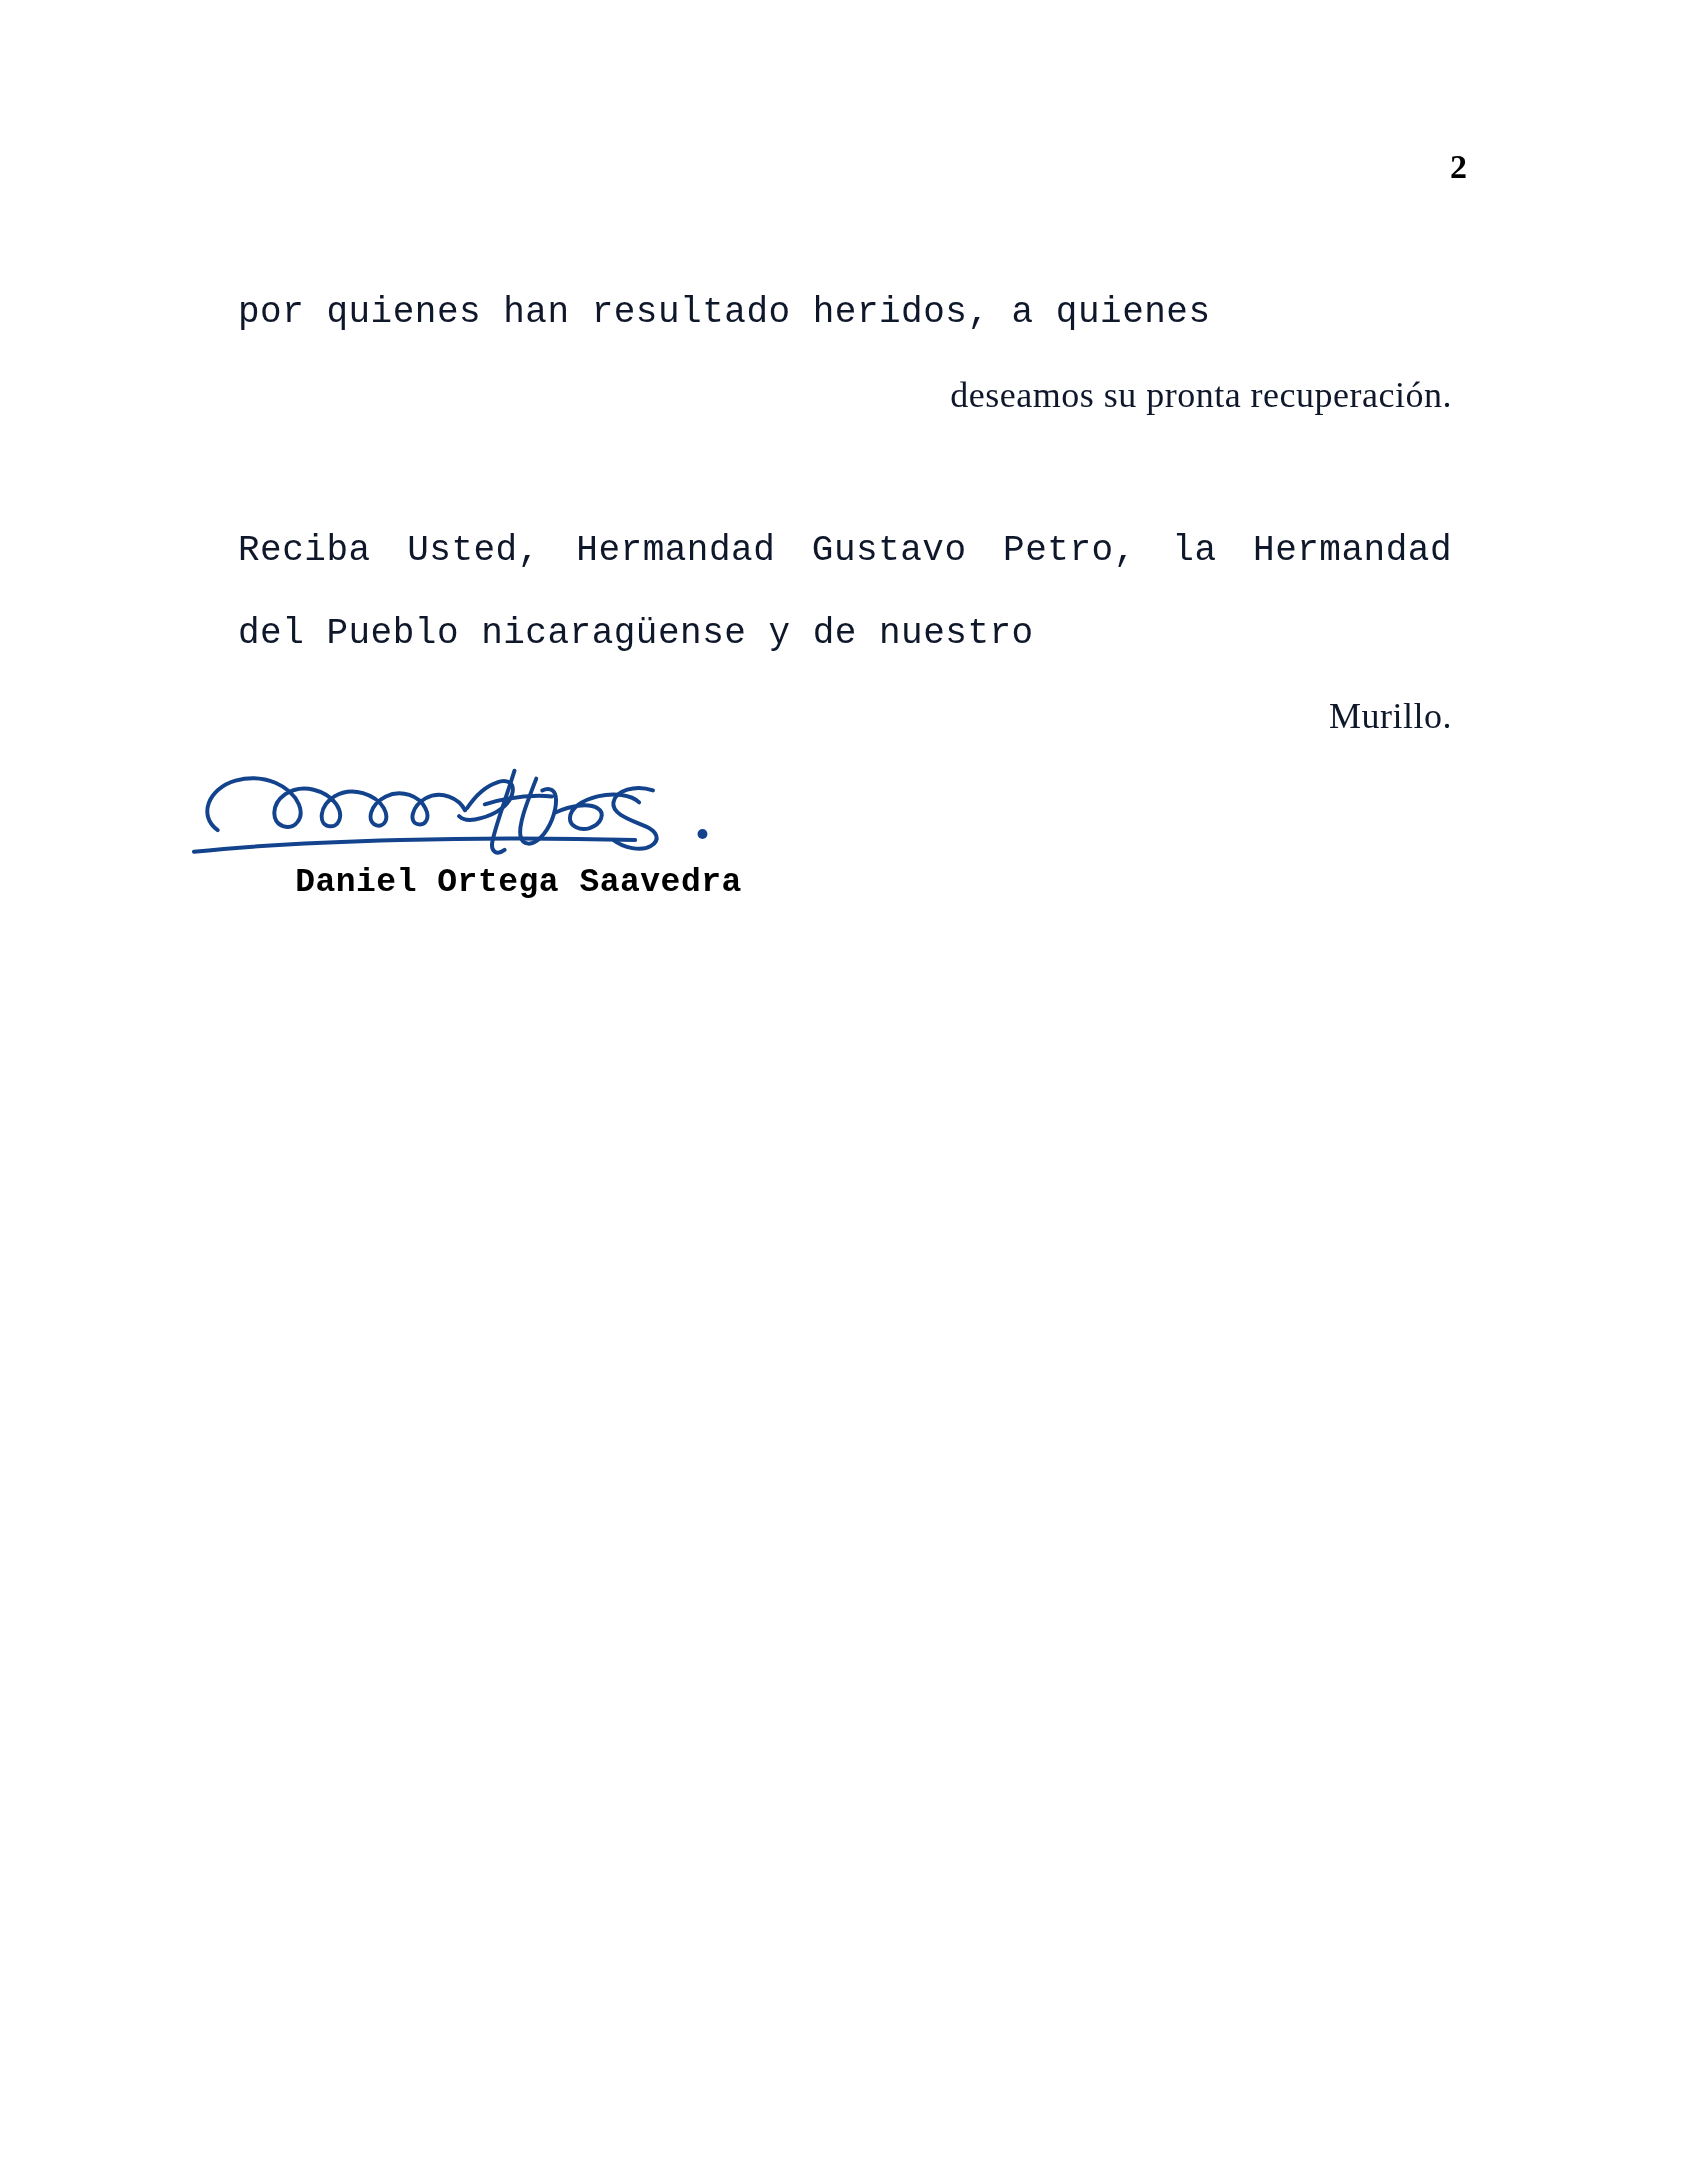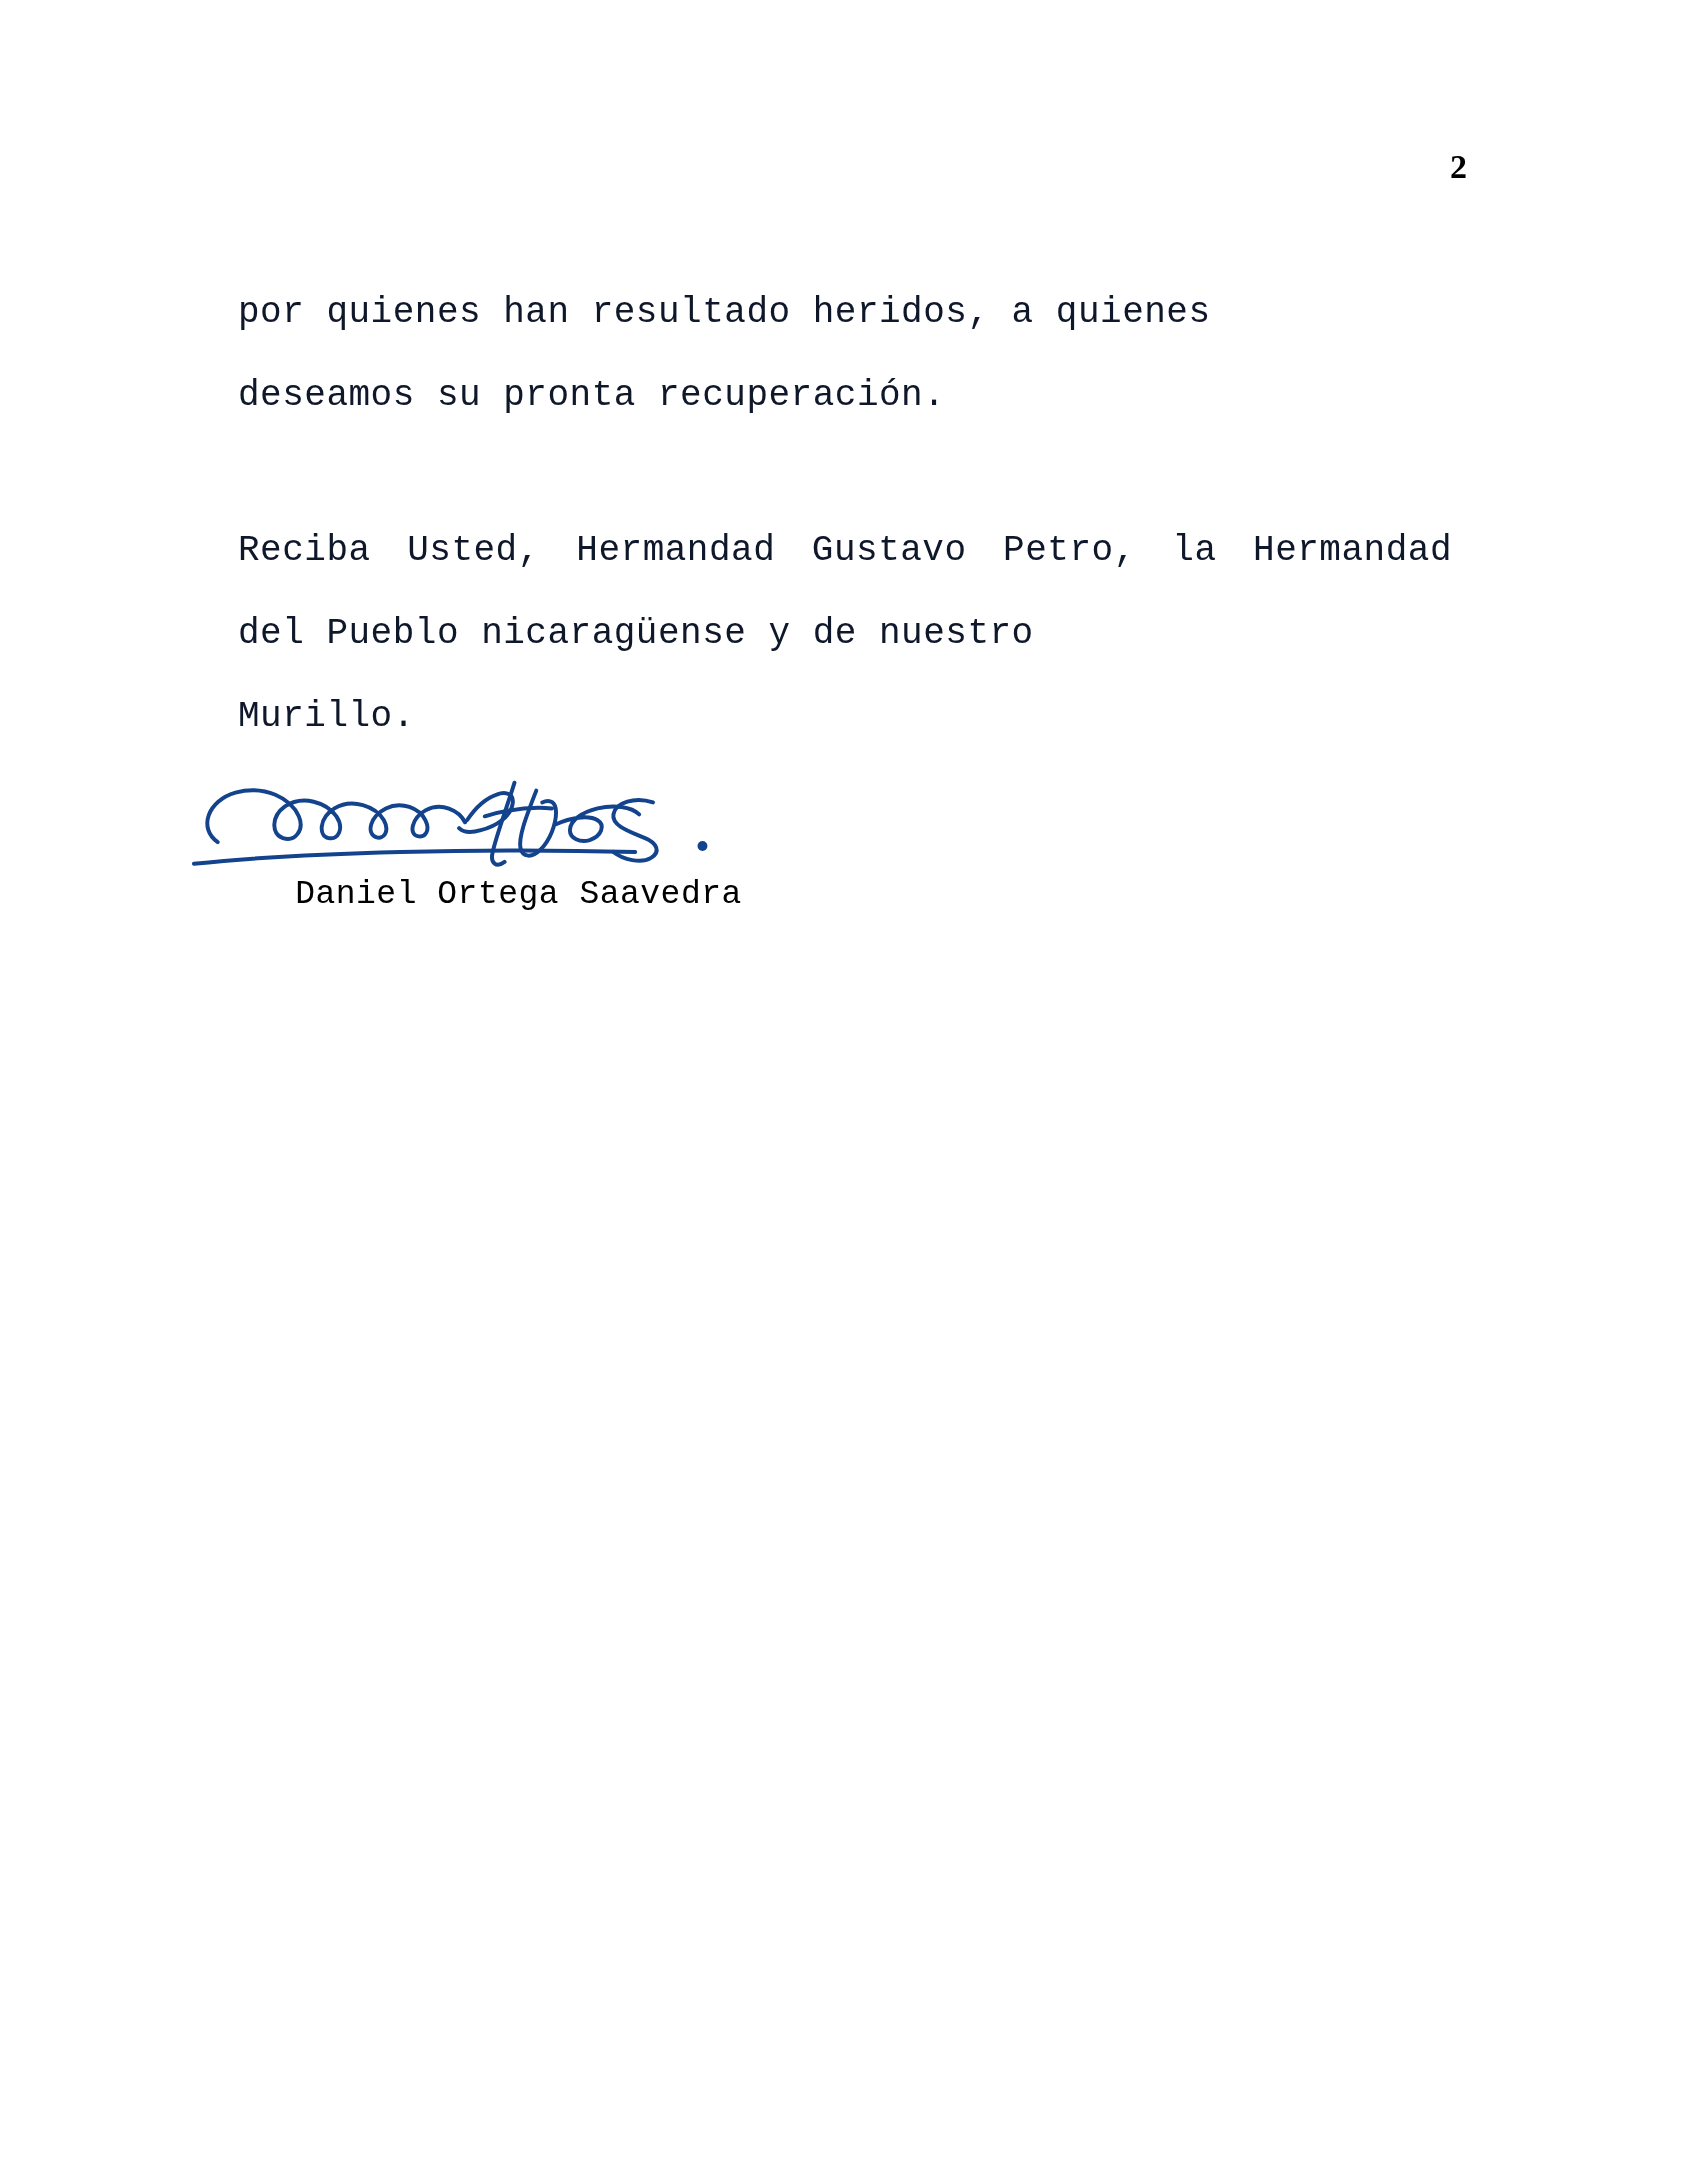--- a/index.html
+++ b/index.html
@@ -39,35 +39,37 @@
     font-family: "Liberation Mono", monospace;
     font-size: 36px;
     line-height: 83px;
     letter-spacing: 0.5px;
     color: #0f172a;
     text-align: justify;
     margin: 2px;
   }
   .para .last-line {
     display: block;
-    text-align: left;
+    text-align: right;
+    font-family: Liberation Serif, serif;
   }
   #para-1 { top: 269px; }
   #para-2 { top: 507px; }
 
   .sign-area {
     position: absolute;
     top: 713px;
     left: 188px;
     width: 1337px;
     height: 257px;
   }
   .sign-col {
     position: absolute;
-    top: 12px;
+    top: 0;
+    font-weight: bold;
   }
   .sign-col.left  { left: 0;   width: 653px; }
   .sign-col.right { left: 683px; width: 614px; }
 
   .sign-svg {
     display: block;
   }
   .sign-name {
     font-family: "Liberation Mono", monospace;
     font-size: 33px;

